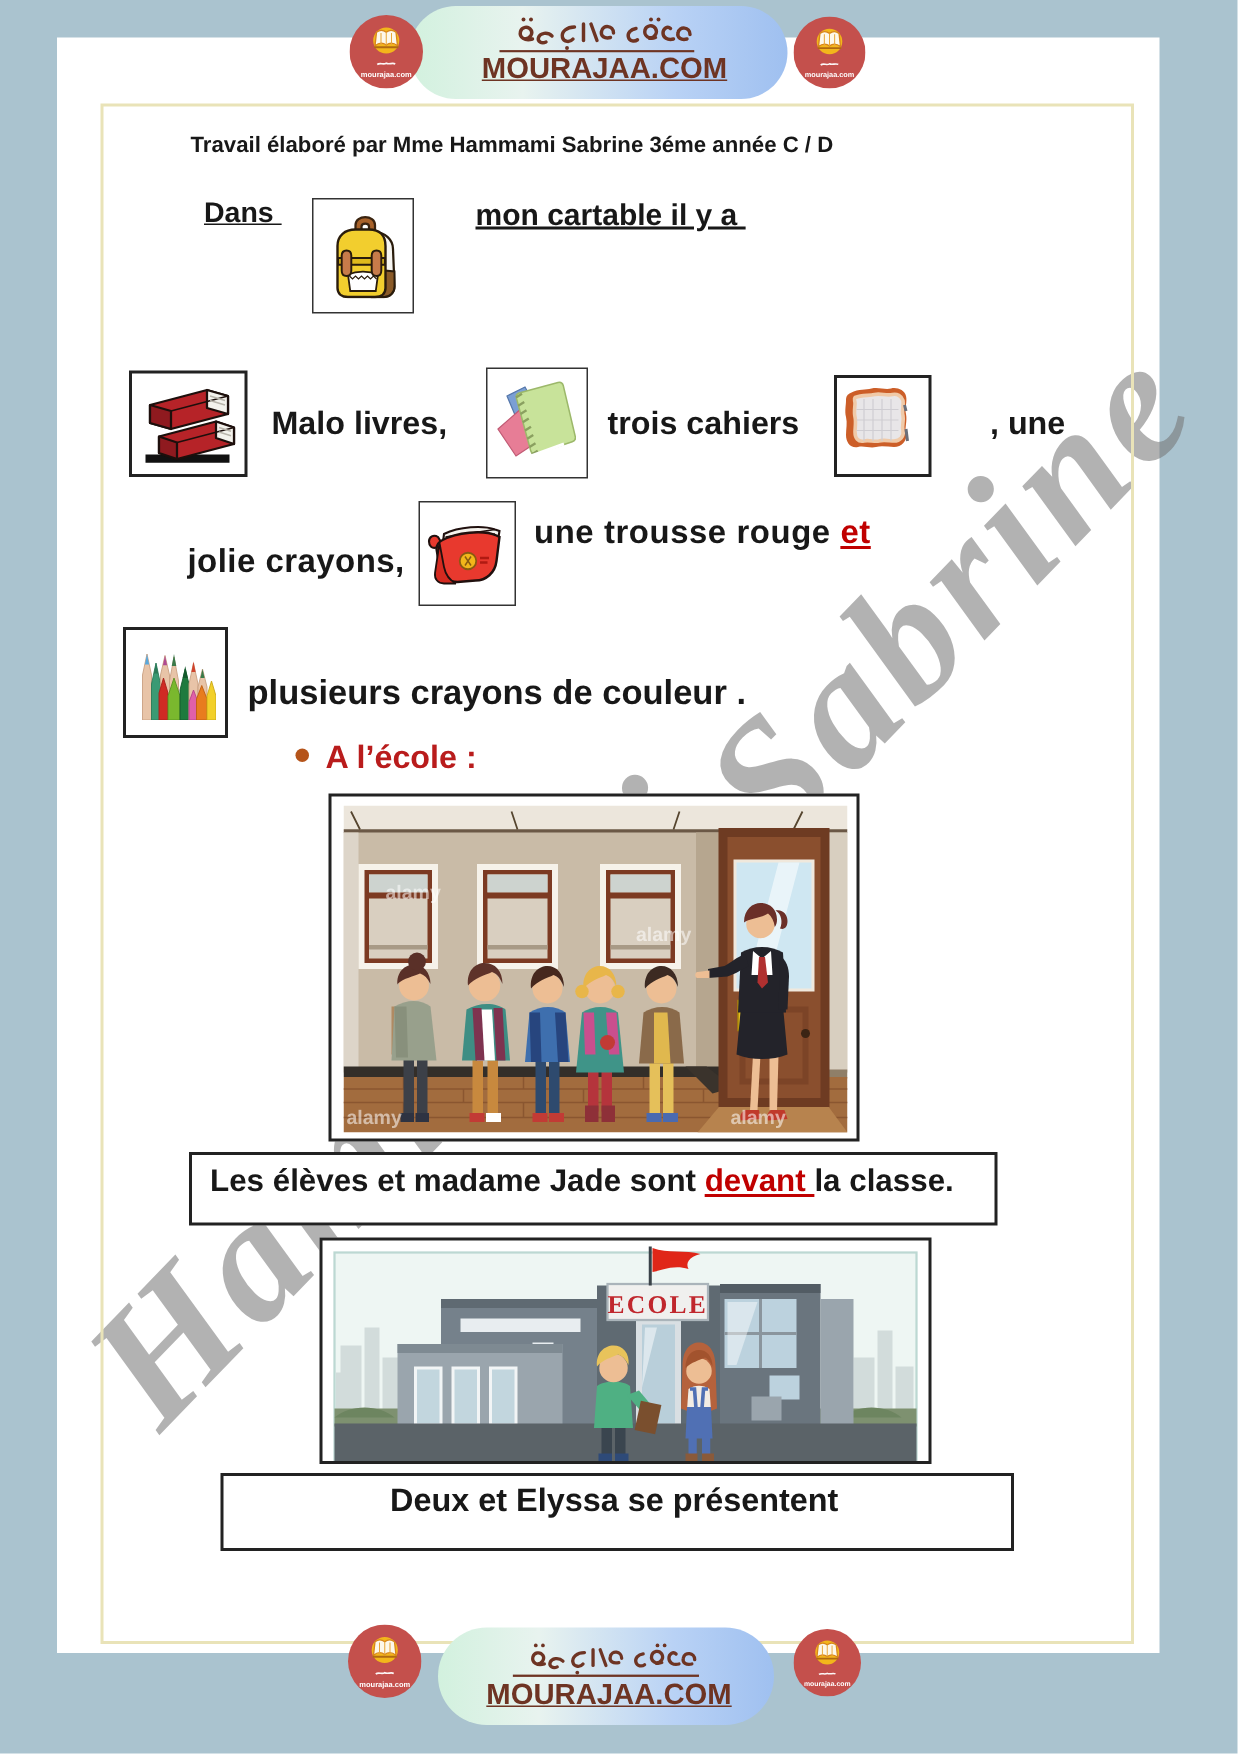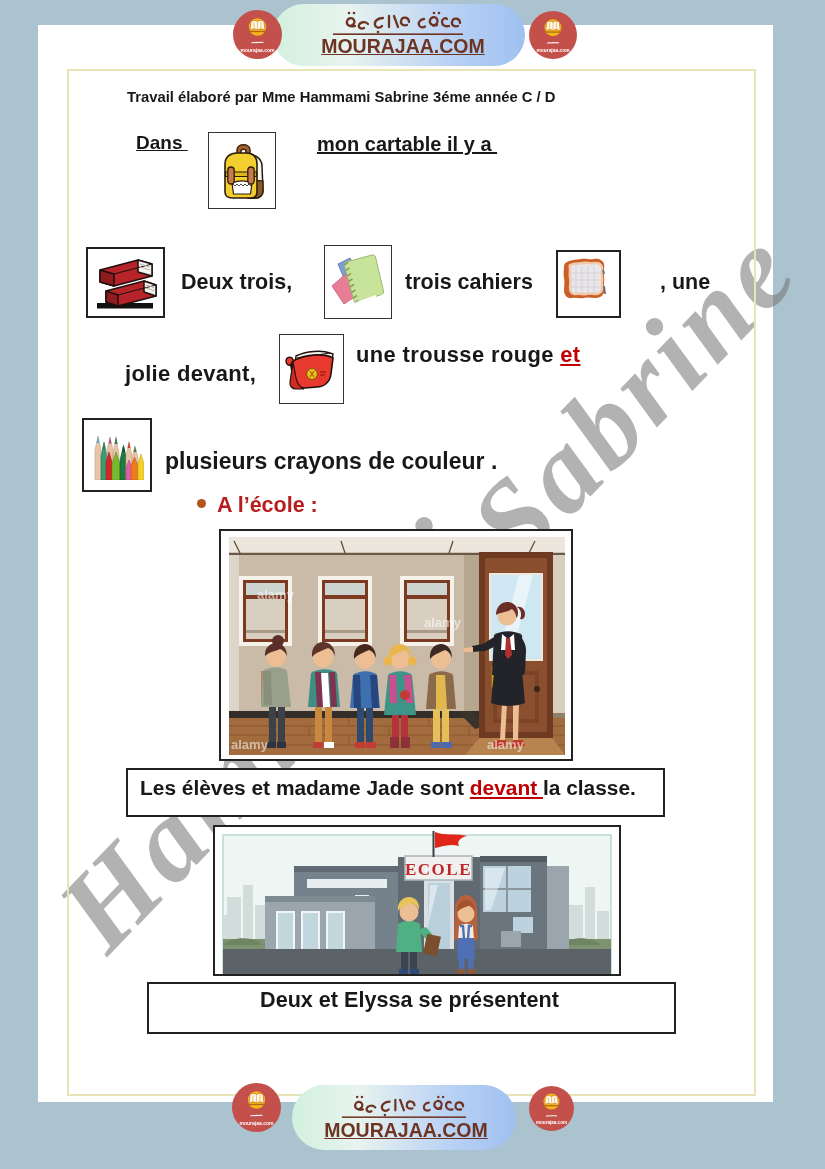--- a/index.html
+++ b/index.html
@@ -53,21 +53,21 @@
   <path d="M14,39 L26,43 L26,54 L14,50 z" fill="#8f1a1f"></path>
   <path d="M26,43 L64,33" fill="none" stroke-width="1"></path>
   <path d="M8,18 L46,8 L60,12 L60,24 L22,34 L8,30 z" fill="#b62328"></path>
   <path d="M46,8 L60,12 L60,24 L46,20 z" fill="#f4f2ec"></path>
   <path d="M8,18 L22,22 L22,34 L8,30 z" fill="#8f1a1f"></path>
   <path d="M22,22 L60,12" fill="none" stroke-width="1"></path>
  </g>
  <path d="M54,33 L62,35.5 M54,36 L62,38.5 M48,12 L58,15 M48,15 L58,18" stroke="#b8b4aa" stroke-width="1" fill="none"></path>
 </svg>
 
-<div class="abs b" style="left:181px;top:269.5px;font-size:21.5px;">Deux trois,</div>
+<div class="abs b" style="left:181px;top:269.5px;font-size:21.5px;">Malo livres,</div>
 
 <div class="abs" style="left:324px;top:245px;width:66px;height:72px;border:1.5px solid #333;background:#fff;"></div>
 
 <svg class="abs" style="left:330px;top:252px;" width="54" height="58" viewBox="0 0 54 58">
  <path d="M8,12 l12,-6 10,18 -14,7 z" fill="#7b9fd4" stroke="#5577aa" stroke-width="0.8"></path>
  <path d="M2,34 l16,-14 14,20 -18,12 z" fill="#e77d96" stroke="#c05a74" stroke-width="0.8"></path>
  <path d="M16,10 l26,-7 c1.5,-0.4 3,0.4 3.5,2 l8,34 c0.4,1.6 -0.5,3 -2,3.5 l-24,8 c-1.6,0.5 -3.2,-0.3 -3.7,-2 l-9.5,-35 c-0.4,-1.7 0.3,-3 1.7,-3.5 z" fill="#c8e39a" stroke="#9cb86a" stroke-width="1"></path>
  <g fill="none" stroke="#8aa060" stroke-width="1.6">
   <path d="M14,13 l4,-2.5"></path>
       <path d="M15.5,18.5 l4,-2.5"></path>
@@ -95,21 +95,21 @@
       <path d="M32,10 v28"></path>
   <path d="M9,17 h28"></path>
       <path d="M9,24 h28"></path>
       <path d="M9,31 h28"></path>
  </g>
  <path d="M41,14 l1,4 M42,30 l1,8" stroke="#6a6f7a" stroke-width="2" fill="none"></path>
 </svg>
 
 <div class="abs b" style="left:660px;top:269.5px;font-size:21.5px;">, une</div>
 
-<div class="abs b" style="left:125px;top:361px;font-size:22px;letter-spacing:0.3px;">jolie devant,</div>
+<div class="abs b" style="left:125px;top:361px;font-size:22px;letter-spacing:0.3px;">jolie crayons,</div>
 
 <div class="abs" style="left:279px;top:334px;width:63px;height:68px;border:1.5px solid #333;background:#fff;"></div>
 
 <svg class="abs" style="left:284px;top:348px;" width="54" height="44" viewBox="0 0 54 44">
  <path d="M8,10 c-3,-2 -6,0 -6,3 c0,3 2,5 5,4 l4,-2 z" fill="#e8392e" stroke="#20100e" stroke-width="1.4"></path>
  <path d="M12,8 c10,-5 26,-6 34,-3 l3,1 -1,6 c-8,-3 -24,-2 -32,2 l-5,2 z" fill="#f5f3ee" stroke="#20100e" stroke-width="1.4"></path>
  <path d="M13,10 l33,-5 M12,13 l34,-5" stroke="#20100e" stroke-width="1" fill="none"></path>
  <path d="M11,12 c9,-5 27,-7 36,-3 l2,1 -2,16 c-1,8 -7,13 -14,13 l-12,1 c-6,0 -11,-4 -12,-10 l-2,-12 c0,-3 2,-5 4,-6 z" fill="#e8392e" stroke="#20100e" stroke-width="1.6"></path>
  <path d="M9,14 l-3,20 c-0.5,4 2,7 6,7 l8,0 c-4,-2 -7,-6 -8,-11 z" fill="#d42a20" stroke="#20100e" stroke-width="1.2"></path>
  <circle cx="28" cy="26" r="5.5" fill="#f2b61a" stroke="#8a5a10" stroke-width="1.2"></circle>

